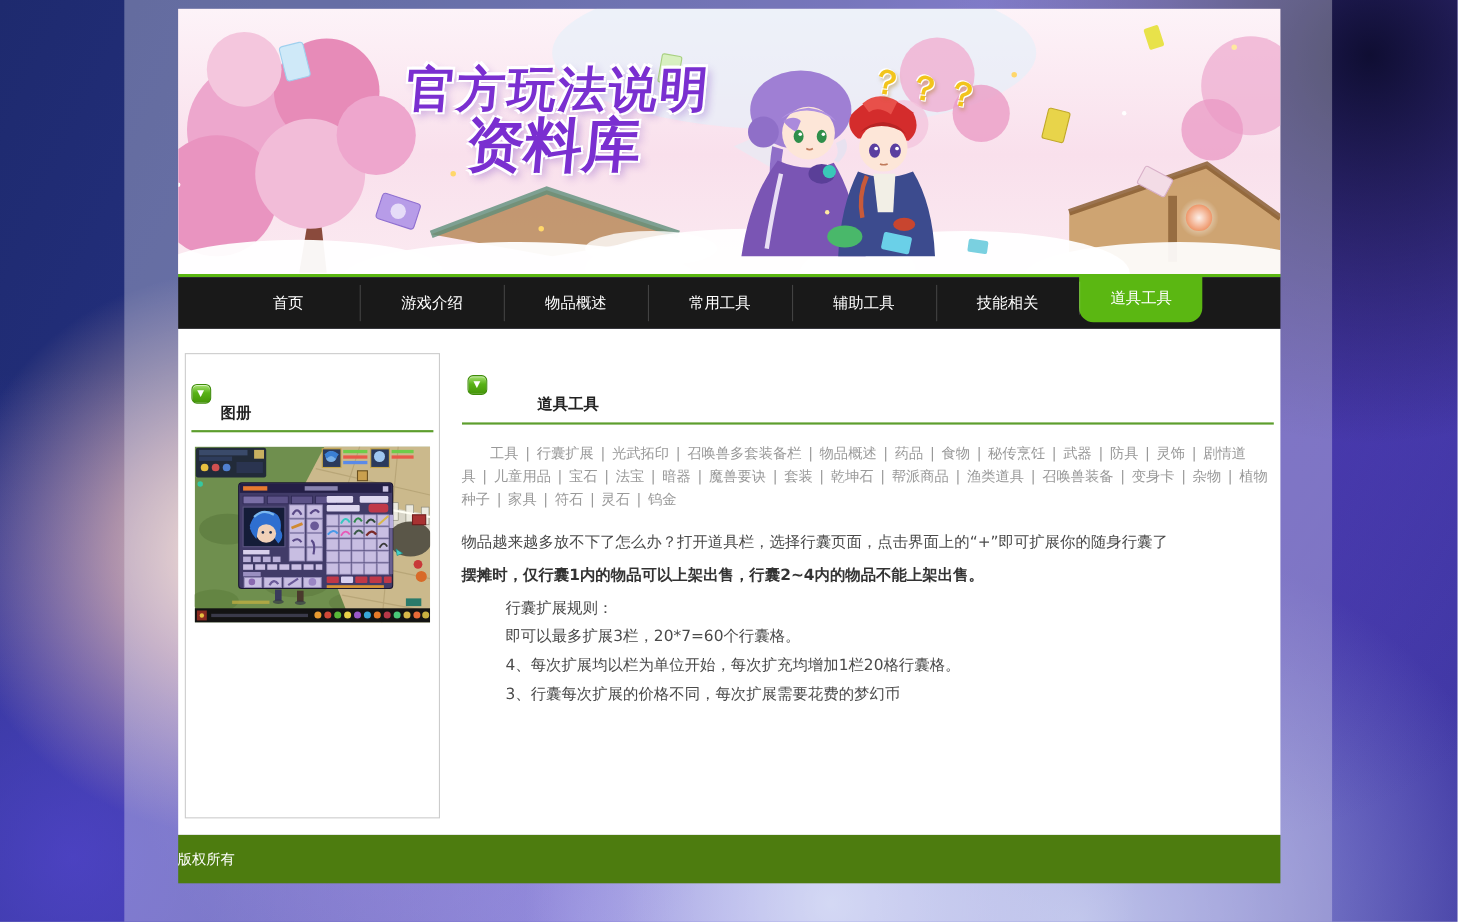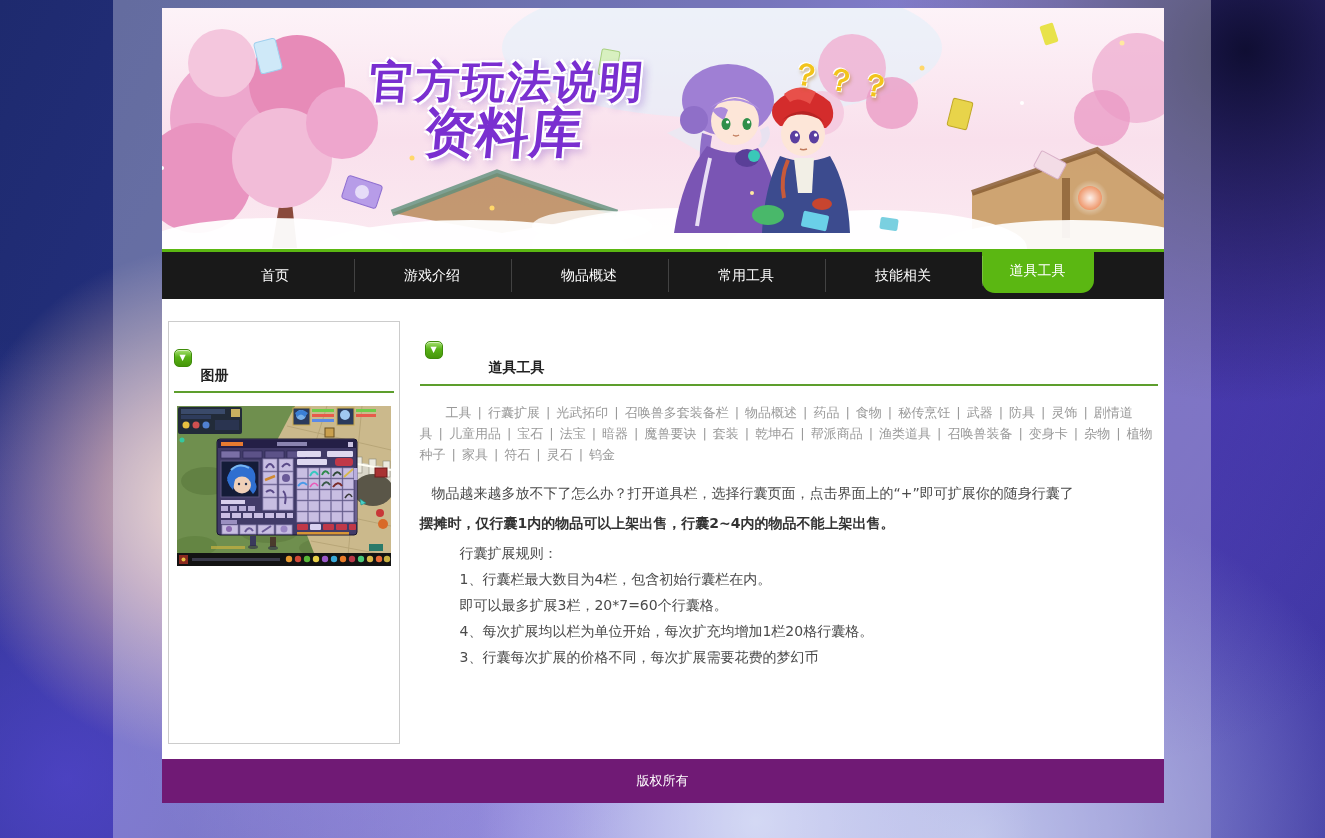--- a/index.html
+++ b/index.html
@@ -58,28 +58,28 @@
   .g-rule { border-bottom:2px solid #5d9e2d; margin:1px 5px 0; }
   .shot { display:block; width:214px; height:160px; margin:13px auto 0; cursor:pointer; }
 
   .main { flex:1; margin:15px 6px 0 20px; }
   .main .head-label { margin-left:46px; }
   .main .g-rule { margin:2px 0 0; }
   .links { margin:16px 0 0; font-size:13px; color:#999; line-height:21px; text-indent:2em; }
   .item-link { color:#999; text-decoration:none; cursor:pointer; }
   .sep { color:#999; margin:0 6px; }
   .body-text { font-size:14px; color:#4a4a4a; line-height:26px; }
-  .p-intro { margin:15px 12px 0; }
+  .p-intro { margin:15px 0 0; }
   .p-notice { margin:4px 0 0; font-weight:bold; color:#333; }
   .p-rules-title { margin:4px 0 0 40px; }
   .rules p { margin:0 0 0 40px; }
 
   
-  footer { height:44px; background:#701a75; color:#fff; font-size:13px;
-    display:flex; align-items:center; justify-content:center; }
+  footer { height:44px; background:#4d7c0f; color:#fff; font-size:13px;
+    display:flex; align-items:center; justify-content:flex-start; }
 </style>
 </head>
 <body>
 
 <div class="glow-band"></div>
 
 <div class="container">
 
   <div class="banner">
     <svg width="1002" height="241" viewBox="0 0 1002 241">
@@ -192,20 +192,21 @@
     <div class="q-marks">？？？</div>
   </div>
 
   <div class="stripe"></div>
   <nav>
 
   <div class="tab">首页</div>
       <div class="tab">游戏介绍</div>
       <div class="tab">物品概述</div>
       <div class="tab">常用工具</div>
+      <div class="tab">辅助工具</div>
       <div class="tab">技能相关</div>
       <div class="tab active">道具工具</div>
     </nav>
 
   <div class="content">
 
     <div class="sidebar">
       <div class="box-head">
         <span class="g-icon">
             <span>▼</span>
@@ -432,21 +433,20 @@
       </div>
       <div class="g-rule"></div>
 
       <p class="links"><a class="item-link">工具</a><span class="sep">|</span><a class="item-link">行囊扩展</a><span class="sep">|</span><a class="item-link">光武拓印</a><span class="sep">|</span><a class="item-link">召唤兽多套装备栏</a><span class="sep">|</span><a class="item-link">物品概述</a><span class="sep">|</span><a class="item-link">药品</a><span class="sep">|</span><a class="item-link">食物</a><span class="sep">|</span><a class="item-link">秘传烹饪</a><span class="sep">|</span><a class="item-link">武器</a><span class="sep">|</span><a class="item-link">防具</a><span class="sep">|</span><a class="item-link">灵饰</a><span class="sep">|</span><a class="item-link">剧情道具</a><span class="sep">|</span><a class="item-link">儿童用品</a><span class="sep">|</span><a class="item-link">宝石</a><span class="sep">|</span><a class="item-link">法宝</a><span class="sep">|</span><a class="item-link">暗器</a><span class="sep">|</span><a class="item-link">魔兽要诀</a><span class="sep">|</span><a class="item-link">套装</a><span class="sep">|</span><a class="item-link">乾坤石</a><span class="sep">|</span><a class="item-link">帮派商品</a><span class="sep">|</span><a class="item-link">渔类道具</a><span class="sep">|</span><a class="item-link">召唤兽装备</a><span class="sep">|</span><a class="item-link">变身卡</a><span class="sep">|</span><a class="item-link">杂物</a><span class="sep">|</span><a class="item-link">植物种子</a><span class="sep">|</span><a class="item-link">家具</a><span class="sep">|</span><a class="item-link">符石</a><span class="sep">|</span><a class="item-link">灵石</a><span class="sep">|</span><a class="item-link">钨金</a></p>
 
       <div class="body-text">
         <p class="p-intro">物品越来越多放不下了怎么办？打开道具栏，选择行囊页面，点击界面上的“+”即可扩展你的随身行囊了</p>
         <p class="p-notice">摆摊时，仅行囊1内的物品可以上架出售，行囊2~4内的物品不能上架出售。</p>
         <p class="p-rules-title">行囊扩展规则：</p>
         <div class="rules">
-            <p>1、行囊栏最大数目为4栏，包含初始行囊栏在内。</p>
             <p>即可以最多扩展3栏，20*7=60个行囊格。</p>
             <p>4、每次扩展均以栏为单位开始，每次扩充均增加1栏20格行囊格。</p>
             <p>3、行囊每次扩展的价格不同，每次扩展需要花费的梦幻币</p>
           </div>
       </div>
     </div>
   </div>
 
   <footer>
     <span>版权所有</span>

